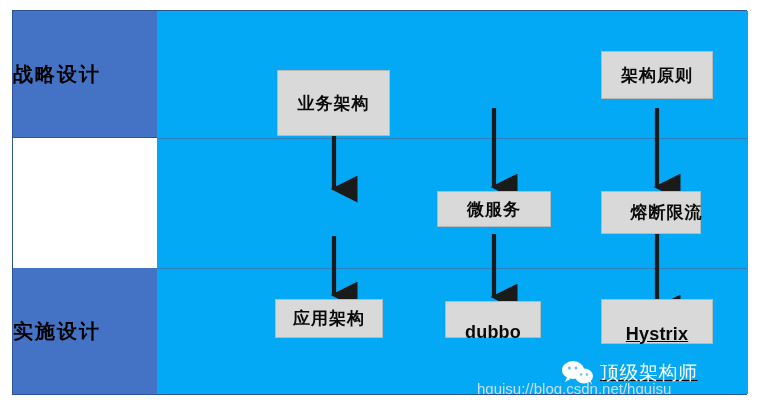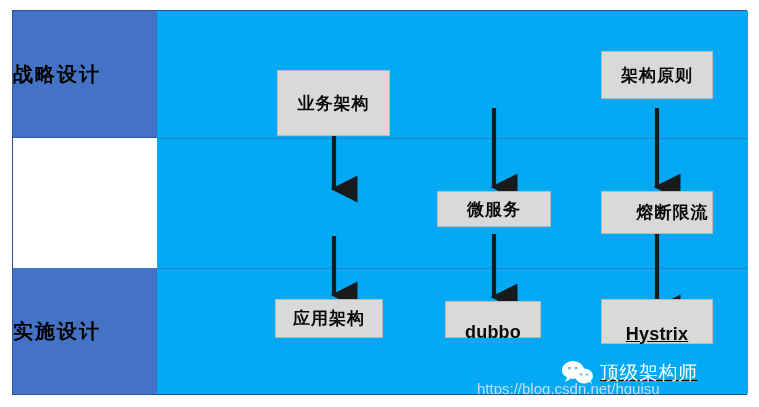--- a/index.html
+++ b/index.html
@@ -192,21 +192,21 @@
       <div class="node" style="left:120px; top:47px; width:113px; height:66px;margin-top:12px;">
         <span class="node-label cjk">业务架构</span>
       </div>
       <div class="node" style="left:444px; top:40px; width:112px; height:48px;">
         <span class="node-label cjk">架构原则</span>
       </div>
 
       <div class="node" style="left:280px; top:180px; width:114px; height:36px;">
         <span class="node-label cjk">微服务</span>
       </div>
-      <div class="node" style="left:444px; top:180px; width:112px; height:43px;padding-left:31px;">
+      <div class="node" style="left:444px; top:180px; width:100px; height:43px;padding-left:31px;">
         <span class="node-label cjk">熔断限流</span>
       </div>
 
       <div class="node" style="left:118px; top:288px; width:108px; height:39px;">
         <span class="node-label cjk">应用架构</span>
       </div>
       <div class="node" style="left:288px; top:290px; width:96px; height:37px;">
         <span class="node-label latin">dubbo</span>
       </div>
       <div class="node" style="left:444px; top:288px; width:112px; height:45px;text-decoration:underline;">
@@ -220,18 +220,18 @@
           <circle cx="8.4" cy="8" r="1.5" fill="#6fc0e8"></circle>
           <circle cx="15" cy="8" r="1.5" fill="#6fc0e8"></circle>
           <ellipse cx="23" cy="16" rx="9" ry="7.5" fill="#ffffff"></ellipse>
           <path d="M28.5 21.5 L31 25 L29.5 20 Z" fill="#ffffff"></path>
           <circle cx="20" cy="14.5" r="1.25" fill="#6fc0e8"></circle>
           <circle cx="26" cy="14.5" r="1.25" fill="#6fc0e8"></circle>
         </svg>
         <span class="wm-text">顶级架构师</span>
       </div>
 
-      <div class="url-text" style="left:320px; top:369px;">https://blog.csdn.net/hguisu</div>
+      <div class="url-text" style="left:320px; top:369px;">hguisu://blog.csdn.net/hguisu</div>
 
     </div>
   </div>
 
 </div>
 
 </body></html>

